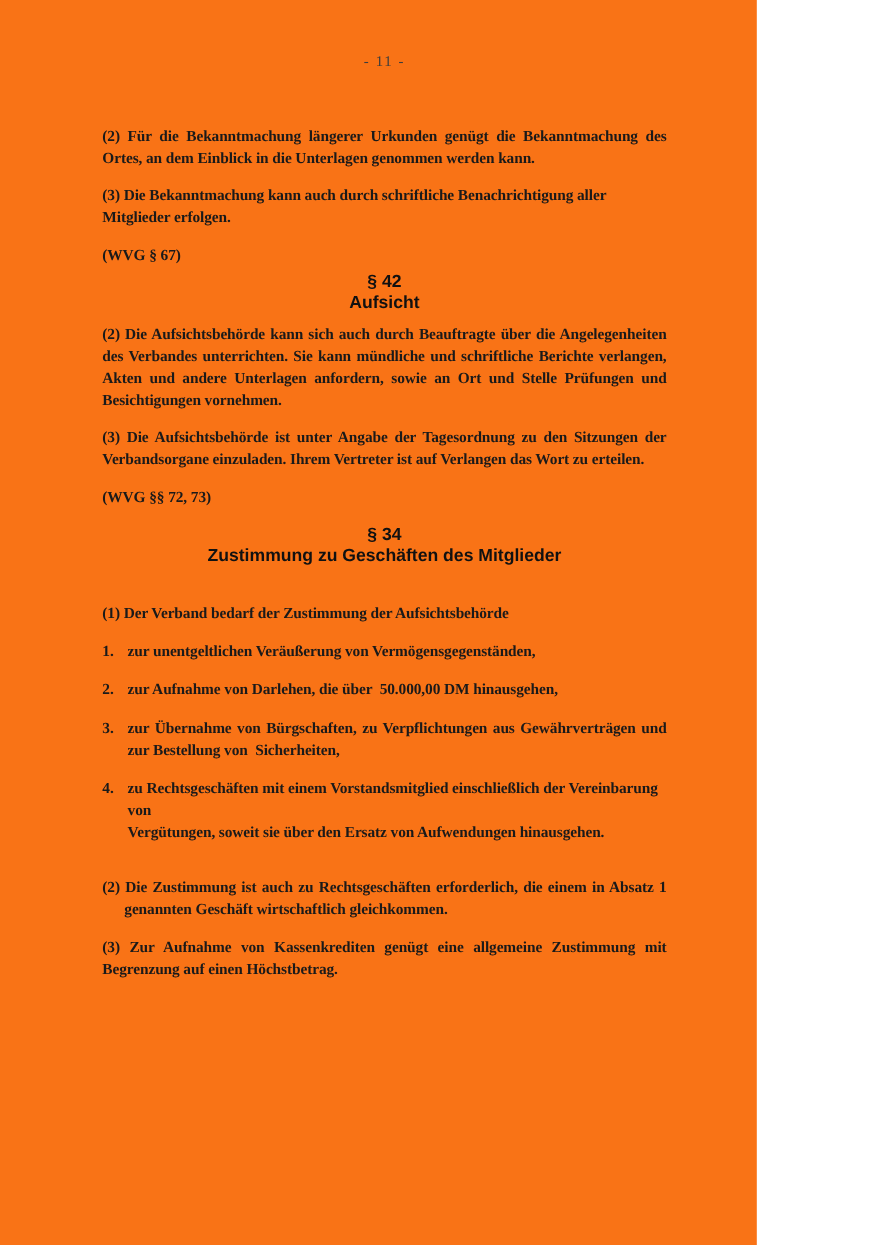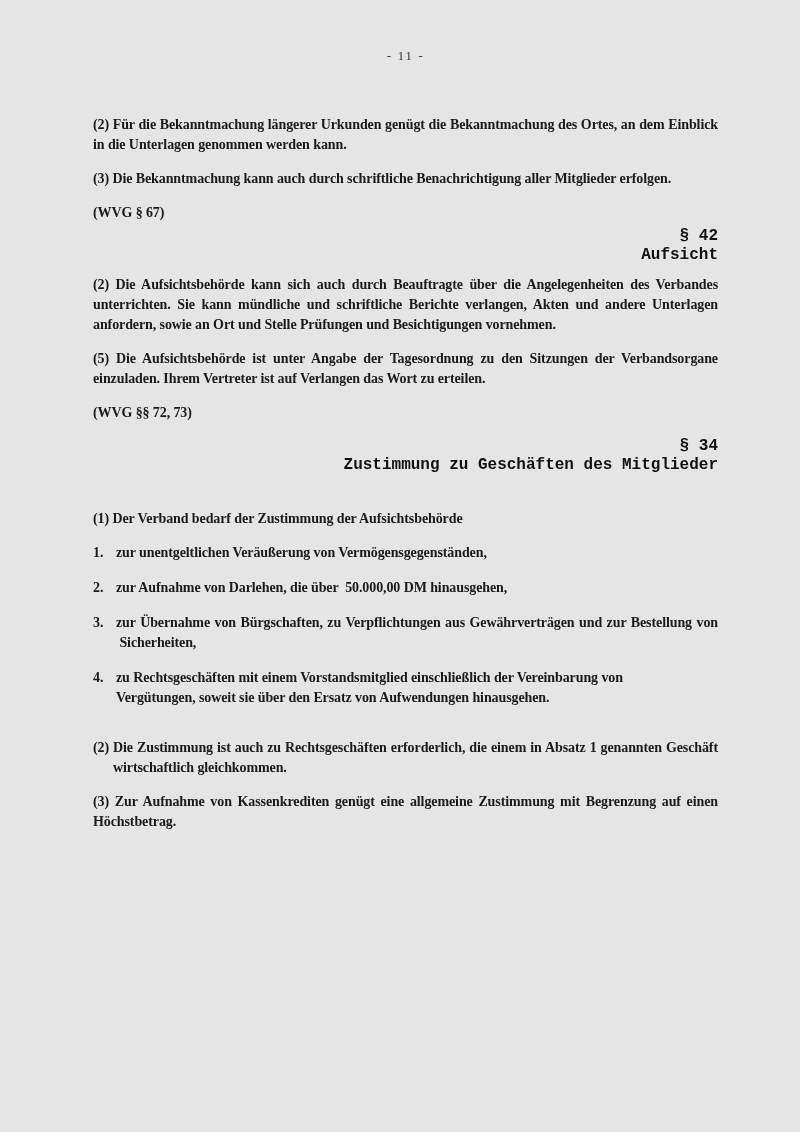--- a/index.html
+++ b/index.html
@@ -3,23 +3,23 @@
 <meta charset="utf-8">
 <style>
   html, body {
     margin: 0;
     padding: 0;
     background: #ffffff;
   }
   .page {
     position: relative;
     box-sizing: border-box;
-    width: 800px;
+    width: 688px;
     height: 1132px;
-    background: #e5e5e5;
+    background: #f97316;
     padding: 46px 82px 10px 93px;
     font-family: "Liberation Serif", serif;
     font-weight: 700;
     font-size: 14px;
     line-height: 20px;
     color: #1a1a1a;
     overflow: hidden;
   }
   .pageno {
     text-align: center;
@@ -34,25 +34,25 @@
     text-align: justify;
     letter-spacing: -0.1px;
   }
   .para.single {
     text-align: left;
   }
   .para.wvg-tight {
     margin-bottom: 4px;
   }
   .heading {
-    font-family: Liberation Mono, monospace;
+    font-family: Liberation Sans, sans-serif;
     font-weight: 700;
     font-size: 16px;
     line-height: 19px;
-    text-align: right;
+    text-align: center;
     color: #111111;
   }
   .heading.h42 { margin: 0 0 10px 0; }
   .heading.h43 { margin: 0 0 34px 0; }
   .list-item {
     display: flex;
     margin: 0 0 15px 0;
   }
   .list-item .marker {
     flex: none;
@@ -87,21 +87,21 @@
   <p class="para single wvg-tight">(WVG § 67)</p>
 
   <div class="heading h42">
     <div>§ 42</div>
     <div>Aufsicht</div>
   </div>
 
 
   <p class="para">(2) Die Aufsichtsbehörde kann sich auch durch Beauftragte über die Angelegenheiten des Verbandes unterrichten. Sie kann mündliche und schriftliche Berichte verlangen, Akten und andere Unterlagen anfordern, sowie an Ort und Stelle Prüfungen und Besichtigungen vornehmen.</p>
 
-  <p class="para">(5) Die Aufsichtsbehörde ist unter Angabe der Tagesordnung zu den Sitzungen der Verbandsorgane einzuladen. Ihrem Vertreter ist auf Verlangen das Wort zu erteilen.</p>
+  <p class="para">(3) Die Aufsichtsbehörde ist unter Angabe der Tagesordnung zu den Sitzungen der Verbandsorgane einzuladen. Ihrem Vertreter ist auf Verlangen das Wort zu erteilen.</p>
 
   <p class="para single">(WVG §§ 72, 73)</p>
 
   <div class="heading h43">
     <div>§ 34</div>
     <div>Zustimmung zu Geschäften des Mitglieder</div>
   </div>
 
   <p class="para single">(1) Der Verband bedarf der Zustimmung der Aufsichtsbehörde</p>
 

